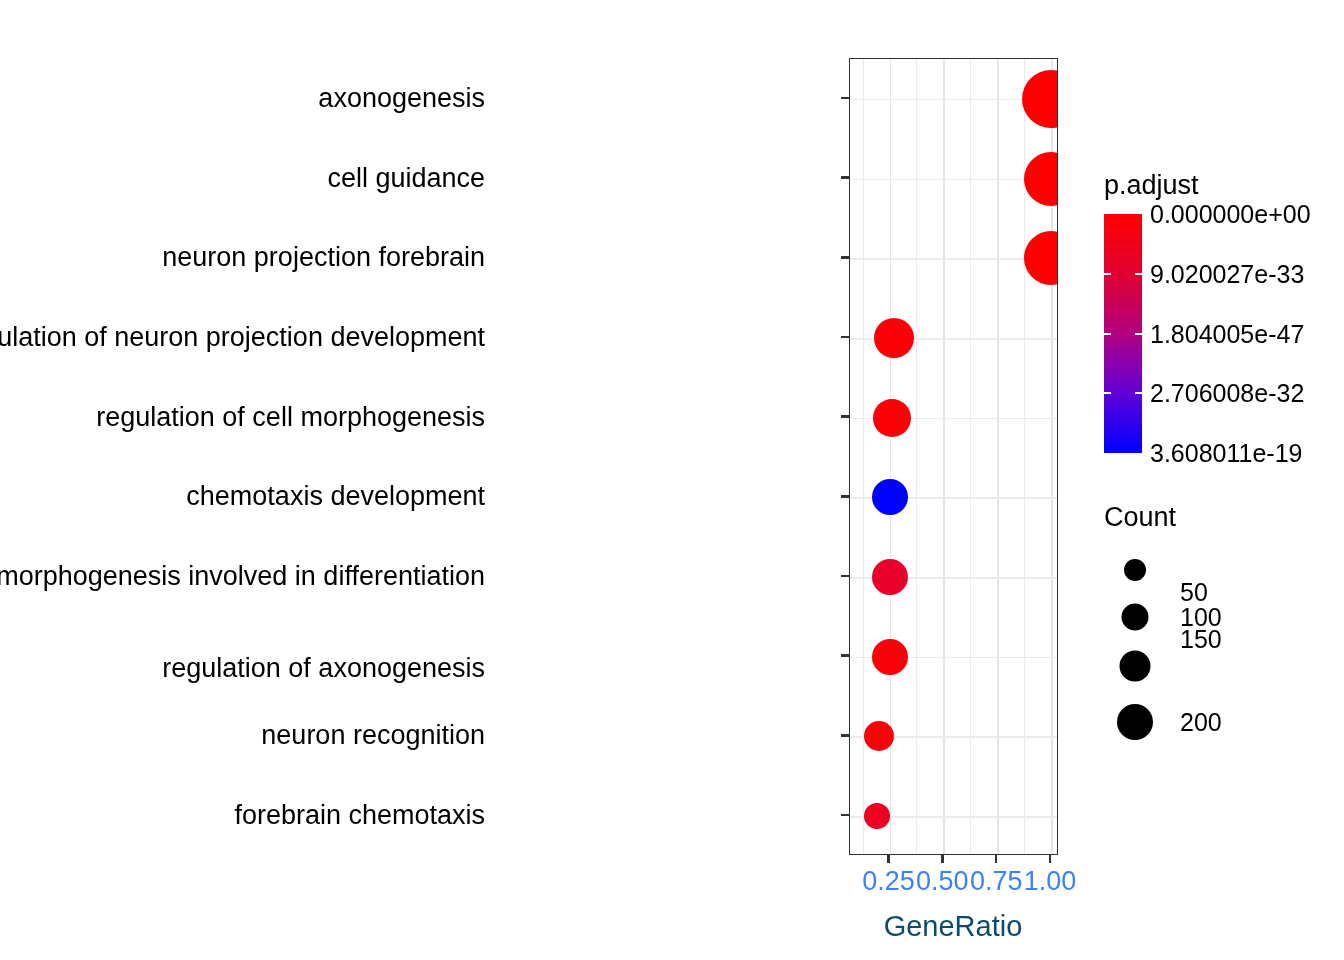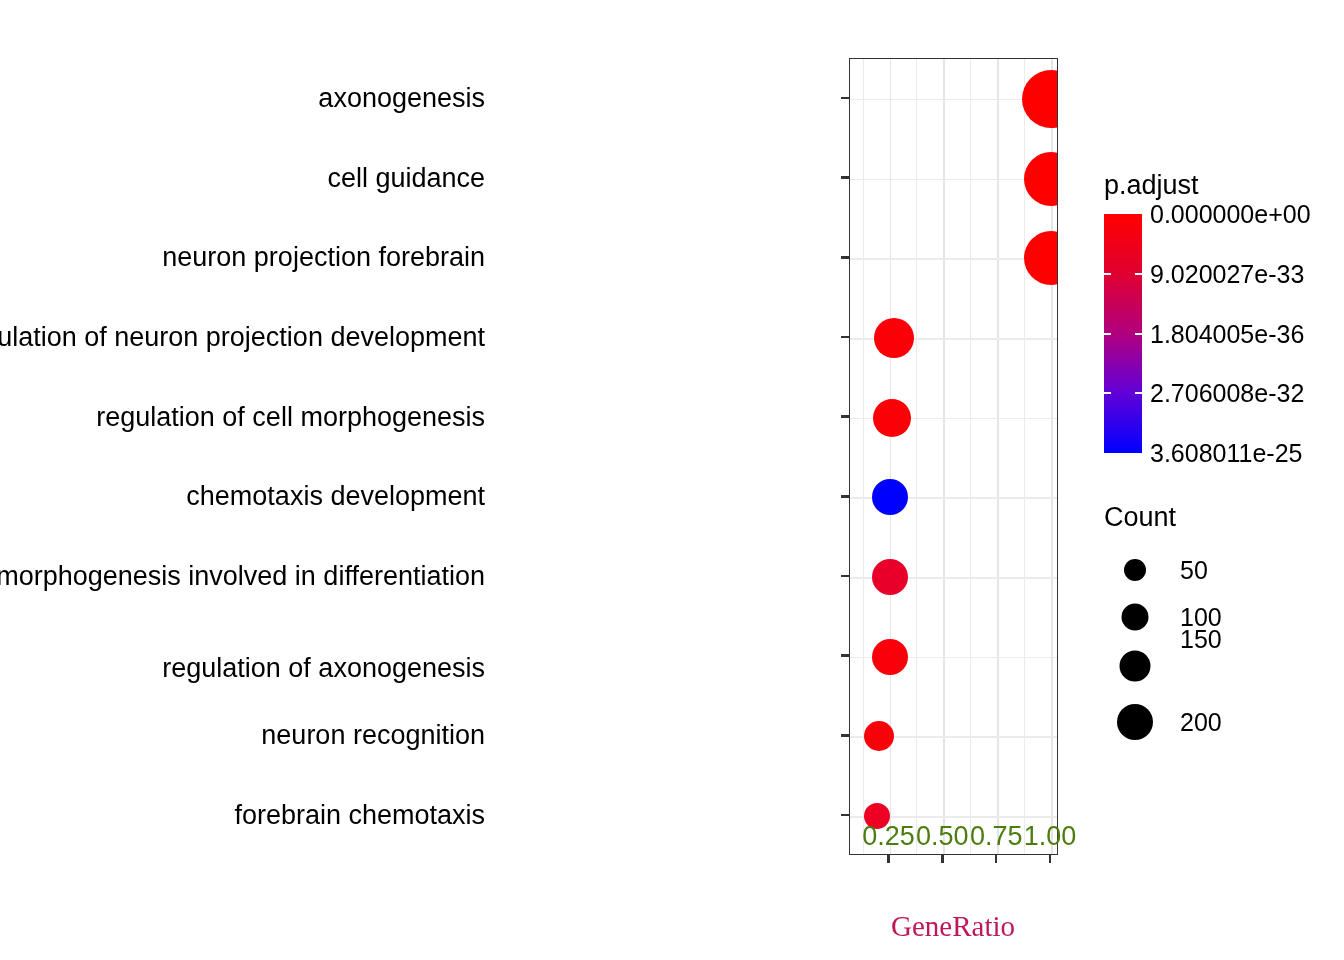--- a/index.html
+++ b/index.html
@@ -77,37 +77,36 @@
     font-size: 27px;
     line-height: 1;
     white-space: nowrap;
     text-align: right;
     color: #000000;
   }
 
   
   .xlabel {
     position: absolute;
-    top: 823px;
+    top: 868px;
     transform: translateX(-50%);
     font-size: 27px;
     line-height: 1;
     white-space: nowrap;
-    color: #4d7c0f;
+    color: #3b82f6;
   }
   #xaxis-title {
     position: absolute;
     top: 912px;
     left: 953px;
     transform: translateX(-50%);
     font-size: 29px;
     line-height: 1;
     white-space: nowrap;
-    color: #be185d;
-    font-family: Liberation Serif, serif;
+    color: #0c4a6e;
   }
 
   
   #legend-padjust-title {
     position: absolute;
     left: 1104px;
     top: 172px;
     font-size: 27px;
     line-height: 1;
     white-space: nowrap;
@@ -243,29 +242,29 @@
       <div class="cbar-tick" style="left: 1104px; top: 272.75px;"></div>
       <div class="cbar-tick" style="left: 1135px; top: 272.75px;"></div>
       <div class="cbar-tick" style="left: 1104px; top: 332.5px;"></div>
       <div class="cbar-tick" style="left: 1135px; top: 332.5px;"></div>
       <div class="cbar-tick" style="left: 1104px; top: 392.25px;"></div>
       <div class="cbar-tick" style="left: 1135px; top: 392.25px;"></div>
     </div>
   <div id="cbar-labels">
       <div class="cbar-label" style="top: 214px;">0.000000e+00</div>
       <div class="cbar-label" style="top: 273.75px;">9.020027e-33</div>
-      <div class="cbar-label" style="top: 333.5px;">1.804005e-36</div>
+      <div class="cbar-label" style="top: 333.5px;">1.804005e-47</div>
       <div class="cbar-label" style="top: 393.25px;">2.706008e-32</div>
-      <div class="cbar-label" style="top: 453px;">3.608011e-25</div>
+      <div class="cbar-label" style="top: 453px;">3.608011e-19</div>
     </div>
 
   <div id="legend-count-title">Count</div>
   <div id="count-items">
       <div class="count-dot" style="width: 22px; height: 22px; top: 570px;"></div>
-      <div class="count-label" style="top: 570px; text-align: center;">50</div>
+      <div class="count-label" style="top: 592px; text-align: center;">50</div>
       <div class="count-dot" style="width: 27px; height: 27px; top: 617px;"></div>
       <div class="count-label" style="top: 617px;">100</div>
       <div class="count-dot" style="width: 31px; height: 31px; top: 666px;"></div>
       <div class="count-label" style="top: 639px;">150</div>
       <div class="count-dot" style="width: 36px; height: 36px; top: 722px;"></div>
       <div class="count-label" style="top: 722px;">200</div>
     </div>
 
 </div>
 

